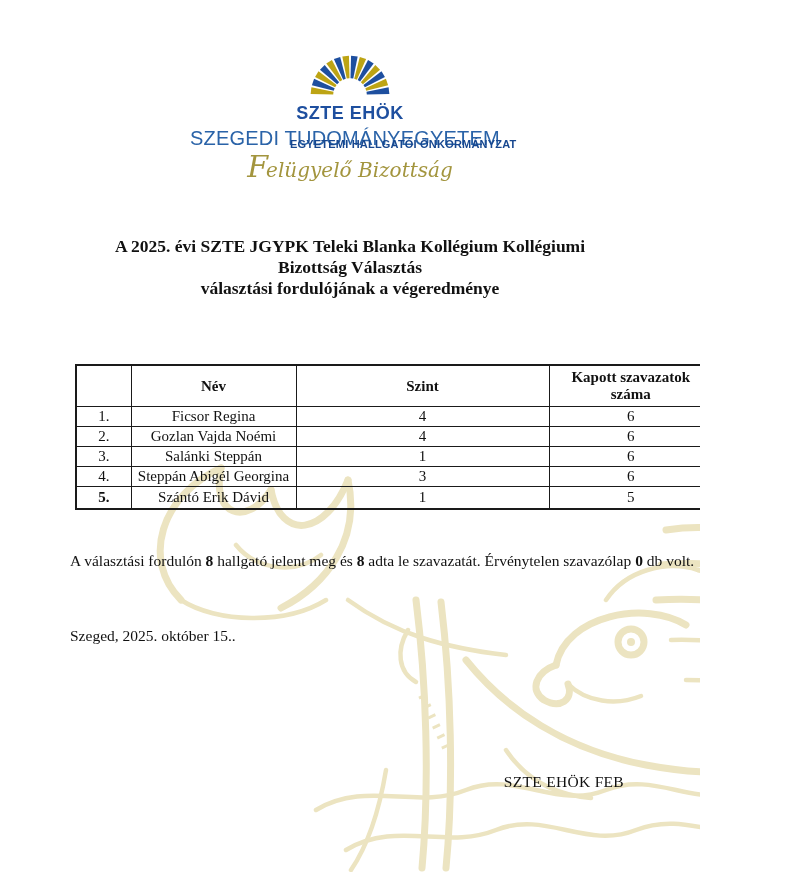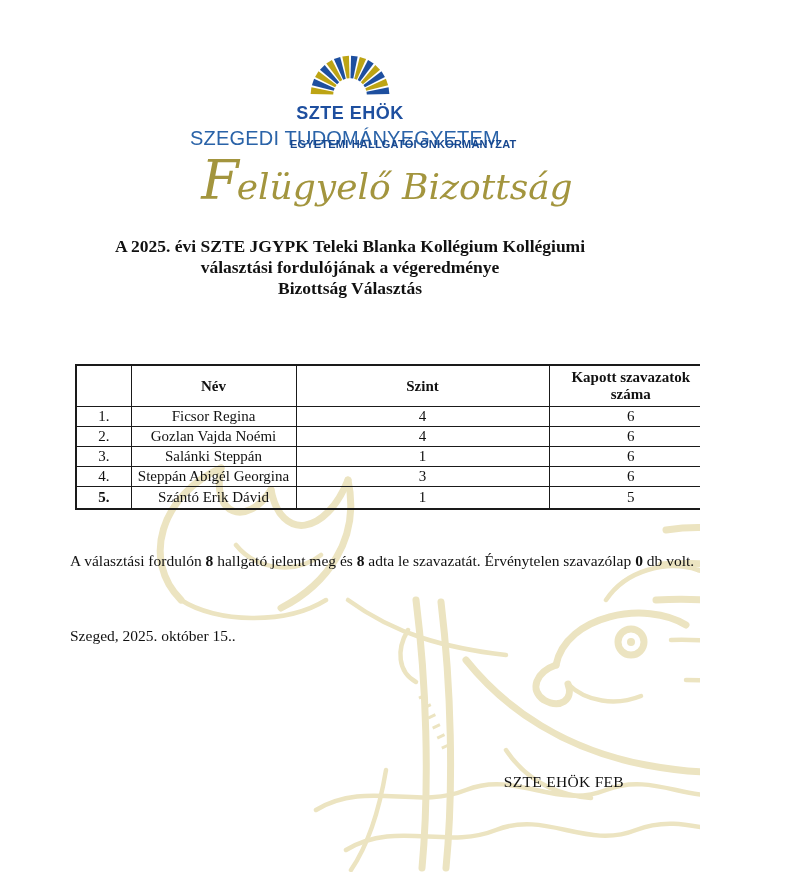--- a/index.html
+++ b/index.html
@@ -28,21 +28,21 @@
     color:var(--brand-blue,#2a63a8);letter-spacing:.2px;white-space:nowrap;
   }
   .org-name{
     position:absolute;left:290px;top:138px;
     font-family:"Liberation Sans",sans-serif;font-size:11px;font-weight:bold;
     color:var(--brand-blue-dark,#17478f);letter-spacing:.2px;white-space:nowrap;
   }
   .committee{
     position:absolute;left:0;top:149px;width:100%;text-align:center;
     font-family:"DejaVu Serif","Liberation Serif",serif;font-style:italic;
-    font-size:36px;color:var(--script-gold,#a3953e);margin-left:37px;
+    font-size:20px;color:var(--script-gold,#a3953e);
   }
   .committee::first-letter{font-size:150%;letter-spacing:-2px;}
   
   .doc-title{
     position:absolute;top:236px;left:0;width:100%;text-align:center;
     font-weight:bold;font-size:17.5px;line-height:21px;color:#111;
   }
   
   .results-table{
     position:absolute;left:75px;top:344px;width:637px;
@@ -129,22 +129,22 @@
       </svg>
     <div class="logo-text">SZTE EHÖK</div>
   </div>
 
   <div class="org-university">SZEGEDI TUDOMÁNYEGYETEM</div>
   <div class="org-name">EGYETEMI HALLGATÓI ÖNKORMÁNYZAT</div>
   <div class="committee">Felügyelő Bizottság</div>
 
   <div class="doc-title">
     <div>A 2025. évi SZTE JGYPK Teleki Blanka Kollégium Kollégiumi</div>
+    <div>Bizottság Választás</div>
     <div>választási fordulójának a végeredménye</div>
-    <div>Bizottság Választás</div>
   </div>
 
   <table class="results-table">
     <colgroup>
       <col style="width:55px">
         <col style="width:165px">
         <col style="width:253px">
         <col style="width:164px">
     </colgroup>
     <thead>

